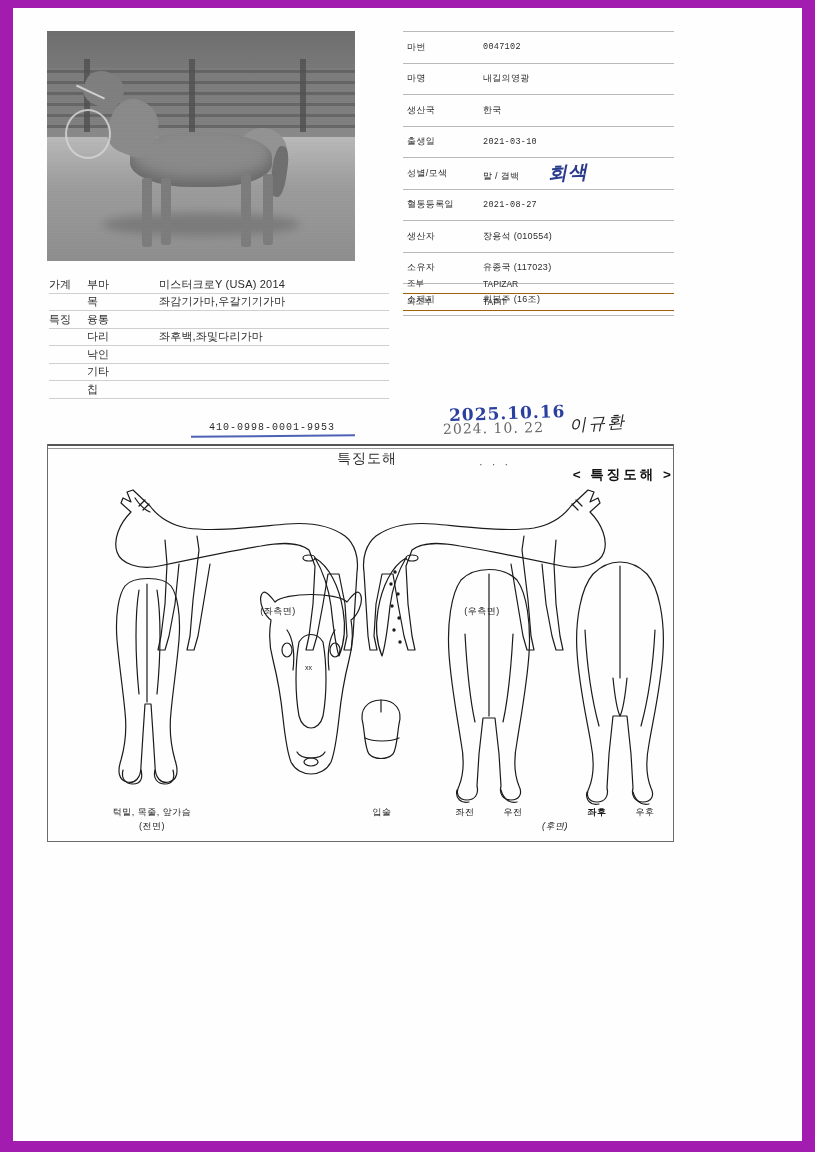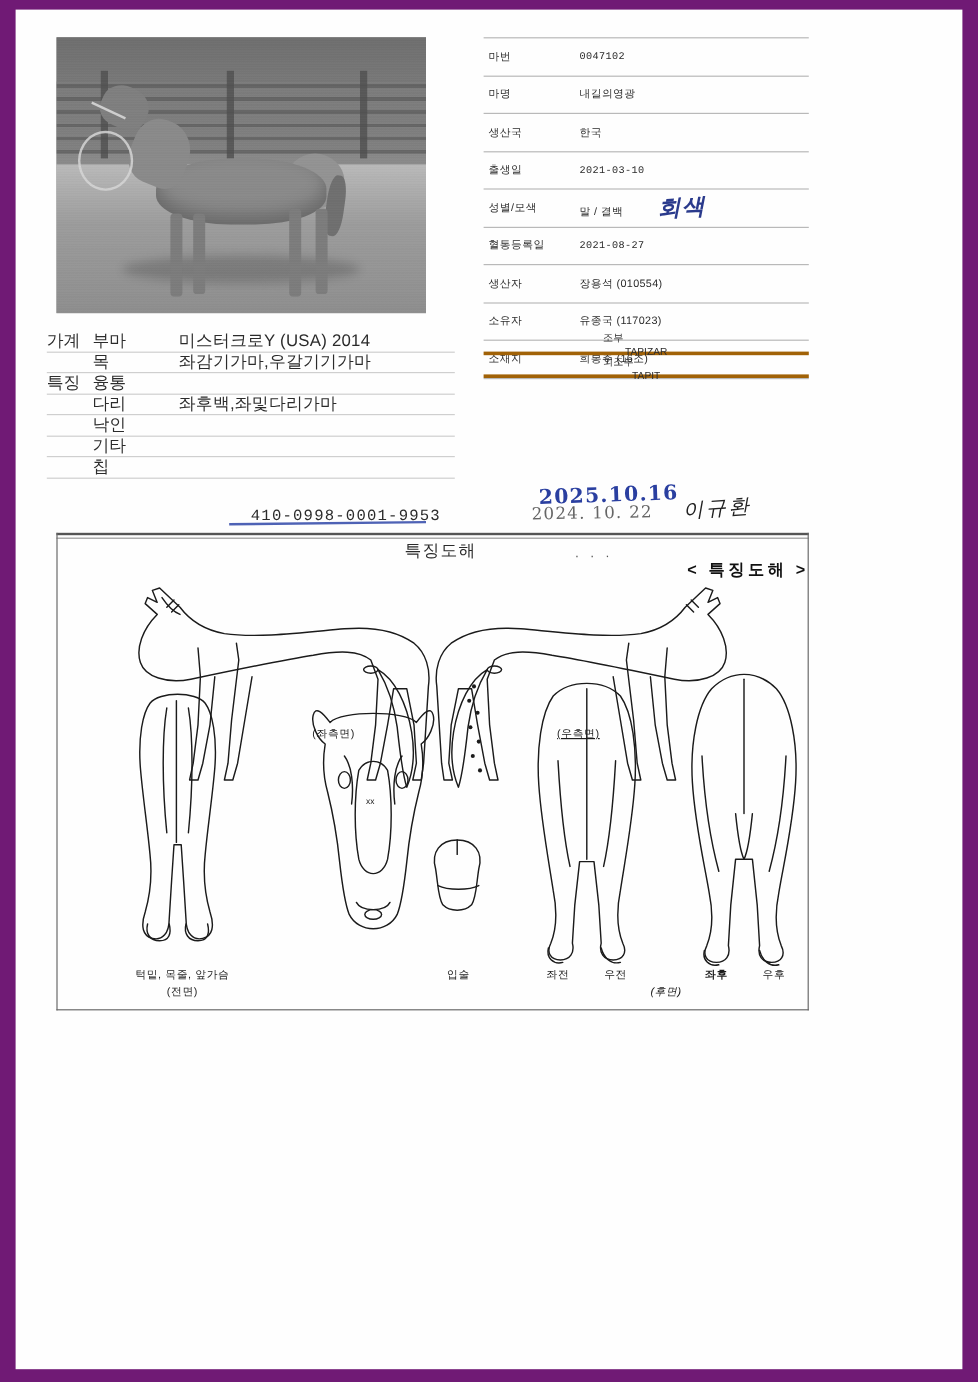--- a/index.html
+++ b/index.html
@@ -1,20 +1,20 @@
 <!DOCTYPE html>
 <html><head>
 <meta charset="utf-8">
 <style>
   html,body{margin:0;padding:0;background:#9a9a9a;}
   body{font-family:"Liberation Sans","DejaVu Sans",sans-serif;}
   .page{
     position:relative;
     width:815px;height:1152px;
-    background:#701a75;
+    background:#a21caf;
     overflow:hidden;
   }
   .sheet{
     position:absolute;left:13px;top:8px;width:789px;height:1133px;
     background:#fefefe;
   }
 
   
   .photo{
     position:absolute;left:34px;top:23px;width:308px;height:230px;
@@ -60,36 +60,36 @@
   .info .val.mono{font-family:"Liberation Mono","DejaVu Sans Mono",monospace;font-size:8.5px;}
   .handwrite{
     font-family:"DejaVu Serif",serif;
     color:#2a3a8c;font-size:19px;font-style:italic;font-weight:bold;
     letter-spacing:1px;margin-left:26px;
     transform:rotate(-3deg);display:inline-block;
   }
 
   
   .ped{
-    position:absolute;left:26px;top:268px;width:340px;font-size:14px;color:#2b2b2b;
+    position:absolute;left:36px;top:268px;width:340px;font-size:11px;color:#2b2b2b;
   }
   .ped .prow{display:flex;align-items:center;height:16.5px;border-bottom:1px solid #cfcfcf;}
   .ped .sec{width:38px;}
   .ped .k{width:72px;}
   .ped .v{flex:1;letter-spacing:.2px;}
 
   .pedright{
     position:absolute;left:390px;top:268px;width:271px;font-size:8.5px;color:#2b2b2b;
   }
-  .pedright .prow{display:flex;align-items:center;height:16.5px;border-bottom:3px solid #a16207;flex-direction:column;}
+  .pedright .prow{display:flex;align-items:center;height:16.5px;border-bottom:1px solid #a16207;}
   .pedright .k{width:76px;padding-left:4px;}
   .pedright .v{flex:1;}
 
   .chipline{
-    position:absolute;left:196px;top:414px;font-size:13px;color:#2b2b2b;letter-spacing:1px;
+    position:absolute;left:196px;top:414px;font-size:10px;color:#2b2b2b;letter-spacing:1px;
     font-family:"Liberation Mono","DejaVu Sans Mono",monospace;
   }
   .blueunder{
     position:absolute;left:178px;top:427px;width:164px;height:2px;background:#2f46a8;opacity:.85;
     transform:rotate(-.6deg);
   }
 
   .hw-date{
     position:absolute;left:436px;top:395px;color:#2a3fa0;font-family:"DejaVu Serif",serif;
     font-size:17px;font-weight:bold;letter-spacing:1px;transform:rotate(-2deg);
@@ -397,21 +397,21 @@
             <path d="M573,112 L573,224"></path>
             <path d="M566,224 C568,244 570,256 573,262 C576,256 578,244 580,224"></path>
             <path d="M538,176 C540,214 546,250 552,272 M608,176 C606,214 600,250 594,272"></path>
             <path d="M540,338 C538,346 544,352 552,350 M586,338 C588,346 594,352 602,350"></path>
           </g>
 
         </g>
       </svg>
 
       <div class="dlabel" style="left:196px;top:151px;width:70px;">(좌측면)</div>
-      <div class="dlabel" style="left:400px;top:151px;width:70px;text-decoration:underline;">(우측면)</div>
+      <div class="dlabel" style="left:400px;top:151px;width:70px;">(우측면)</div>
 
       <div class="dlabel" style="left:50px;top:352px;width:110px;">턱밑, 목줄, 앞가슴</div>
       <div class="dlabel" style="left:65px;top:366px;width:80px;">(전면)</div>
 
       <div class="dlabel" style="left:300px;top:352px;width:70px;">입술</div>
 
       <div class="dlabel" style="left:396px;top:352px;width:44px;">좌전</div>
       <div class="dlabel" style="left:444px;top:352px;width:44px;">우전</div>
       <div class="dlabel" style="left:528px;top:352px;width:44px;font-weight:bold;">좌후</div>
       <div class="dlabel" style="left:576px;top:352px;width:44px;">우후</div>

